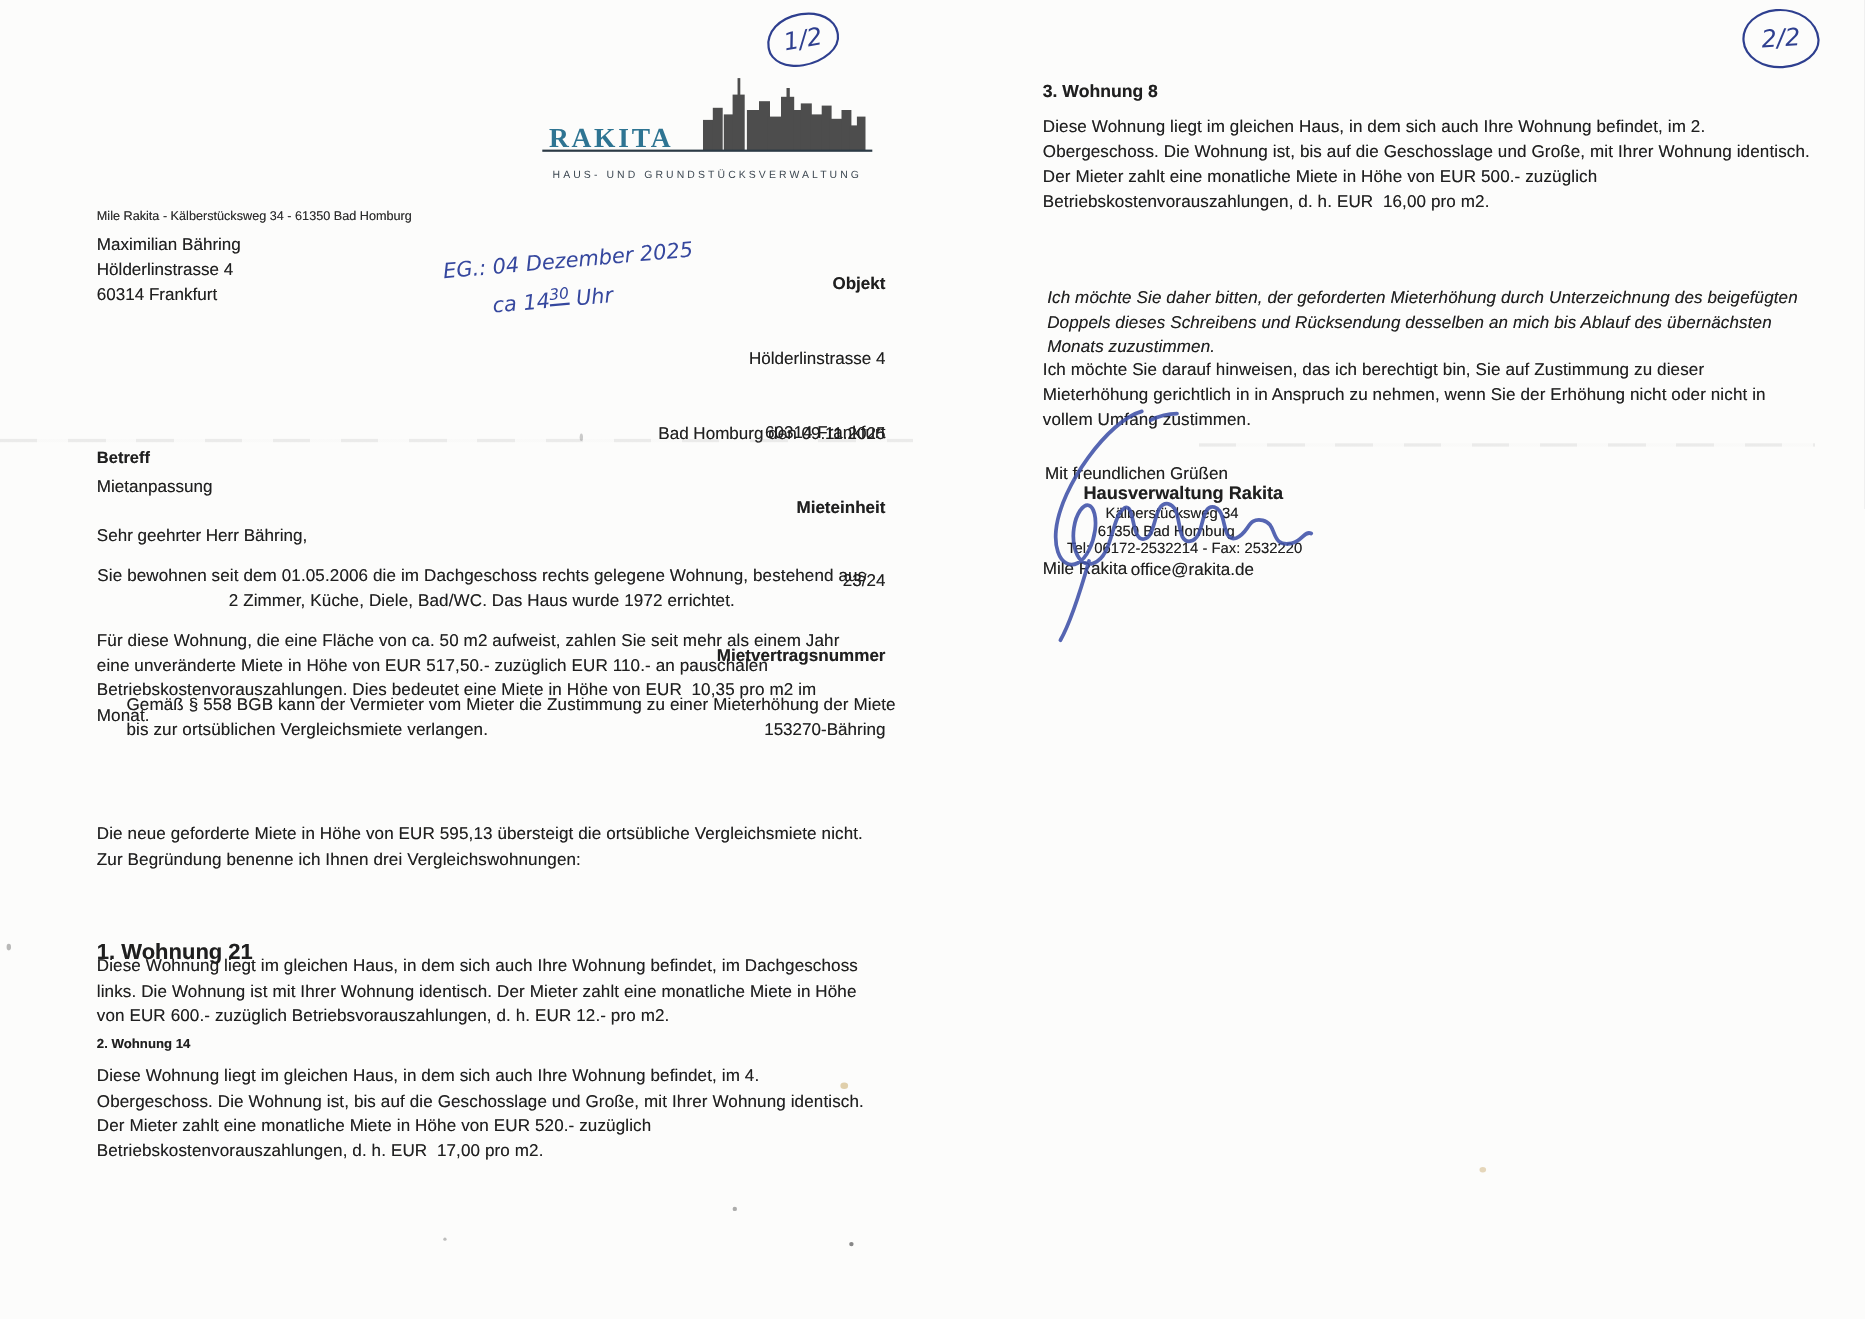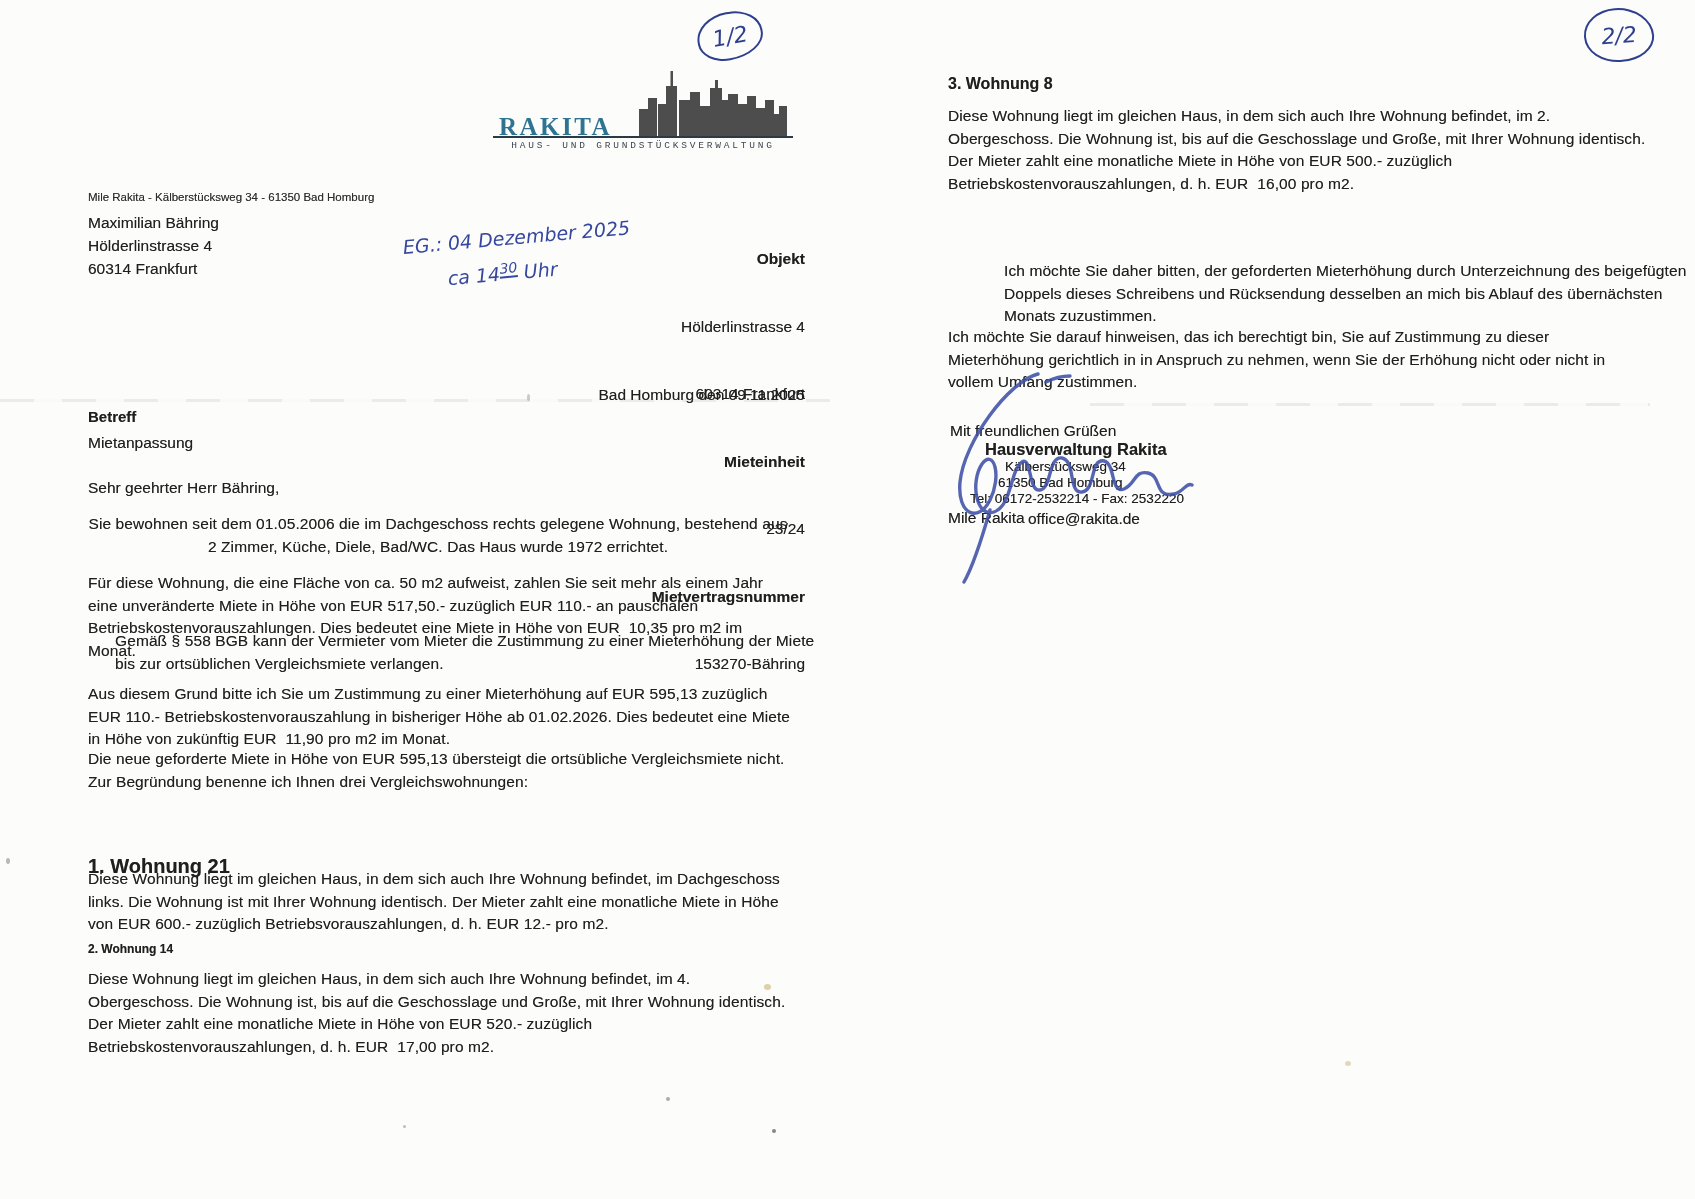--- a/index.html
+++ b/index.html
@@ -12,21 +12,21 @@
   .bold{font-weight:bold;}
   .small{font-size:11.5px;line-height:14px;color:#2d2d2d;}
   .right{text-align:right;}
   .para{letter-spacing:.1px;}
   
   .logo{position:absolute;left:493px;top:66px;width:300px;height:70px;}
   .logo .brand{position:absolute;left:6px;bottom:-3px;font-family:"Liberation Serif",serif;
     font-weight:bold;font-size:25px;line-height:1;letter-spacing:2.5px;color:#2e7492;}
   .logo .skyline{position:absolute;right:6px;bottom:-1px;}
   .logo .subtitle{position:absolute;top:70px;left:0;right:0;border-top:2.5px solid #2c3a45;
-    padding-top:2px;text-align:center;font-family:Liberation Mono, monospace;font-size:9.5px;
+    padding-top:16px;text-align:center;font-family:Liberation Sans, sans-serif;font-size:9.5px;
     letter-spacing:2.8px;color:#3d4852;white-space:nowrap;}
   
   .hand{color:#35479e;font-style:italic;font-family:"DejaVu Sans",sans-serif;}
   .note{position:absolute;left:404px;top:222px;transform:rotate(-5deg);font-size:19px;line-height:30px;}
   .note .l2{margin-left:42px;}
   .note .sup{vertical-align:7px;font-size:14px;border-bottom:2px solid currentColor;}
   .pagemark{position:absolute;border:2.5px solid #2e3f8f;display:flex;align-items:center;
     justify-content:center;font-size:22px;font-style:italic;color:#2e3f8f;
     font-family:"DejaVu Sans",sans-serif;}
   .pm1{left:697px;top:12px;width:62px;height:44px;border-radius:52% 48% 58% 46%/55% 50% 50% 45%;transform:rotate(-10deg);}
@@ -103,33 +103,32 @@
   <div class="fold" style="left:1090px;top:403px;width:560px;"></div>
 
   <div class="t bold" style="left:88px;top:406px;font-size:15px;">Betreff</div>
   <div class="t" style="left:88px;top:432px;">Mietanpassung</div>
 
   <div class="t" style="left:88px;top:477px;">Sehr geehrter Herr Bähring,</div>
 
   <div class="t para" style="left:88px;top:513px;width:700px;text-align:center;">Sie bewohnen seit dem 01.05.2006 die im Dachgeschoss rechts gelegene Wohnung, bestehend aus 2 Zimmer, Küche, Diele, Bad/WC. Das Haus wurde 1972 errichtet.</div>
   <div class="t para" style="left:88px;top:572px;width:700px;">Für diese Wohnung, die eine Fläche von ca. 50 m2 aufweist, zahlen Sie seit mehr als einem Jahr eine unveränderte Miete in Höhe von EUR 517,50.- zuzüglich EUR 110.- an pauschalen Betriebskostenvorauszahlungen. Dies bedeutet eine Miete in Höhe von EUR  10,35 pro m2 im Monat.</div>
   <div class="t para" style="left:88px;top:630px;width:705px;margin-left:27px;">Gemäß § 558 BGB kann der Vermieter vom Mieter die Zustimmung zu einer Mieterhöhung der Miete bis zur ortsüblichen Vergleichsmiete verlangen.</div>
-  <div class="t para" style="left:88px;top:683px;width:705px;">Aus diesem Grund bitte ich Sie um Zustimmung zu einer Mieterhöhung auf EUR 595,13 zuzüglich EUR 110.- Betriebskostenvorauszahlung in bisheriger Höhe ab 01.02.2026. Dies bedeutet eine Miete in Höhe von zukünftig EUR  11,90 pro m2 im Monat.</div>
   <div class="t para" style="left:88px;top:748px;width:705px;">Die neue geforderte Miete in Höhe von EUR 595,13 übersteigt die ortsübliche Vergleichsmiete nicht. Zur Begründung benenne ich Ihnen drei Vergleichswohnungen:</div>
 
   <div class="t bold" style="left:88px;top:855px;font-size:20px;">1. Wohnung 21</div>
   <div class="t para" style="left:88px;top:868px;width:705px;">Diese Wohnung liegt im gleichen Haus, in dem sich auch Ihre Wohnung befindet, im Dachgeschoss links. Die Wohnung ist mit Ihrer Wohnung identisch. Der Mieter zahlt eine monatliche Miete in Höhe von EUR 600.- zuzüglich Betriebsvorauszahlungen, d. h. EUR 12.- pro m2.</div>
 
   <div class="t bold" style="left:88px;top:938px;font-size:12px;">2. Wohnung 14</div>
   <div class="t para" style="left:88px;top:968px;width:710px;">Diese Wohnung liegt im gleichen Haus, in dem sich auch Ihre Wohnung befindet, im 4. Obergeschoss. Die Wohnung ist, bis auf die Geschosslage und Große, mit Ihrer Wohnung identisch. Der Mieter zahlt eine monatliche Miete in Höhe von EUR 520.- zuzüglich Betriebskostenvorauszahlungen, d. h. EUR  17,00 pro m2.</div>
 
   <div class="t bold" style="left:948px;top:73px;font-size:16px;">3. Wohnung 8</div>
   <div class="t para" style="left:948px;top:105px;width:700px;">Diese Wohnung liegt im gleichen Haus, in dem sich auch Ihre Wohnung befindet, im 2. Obergeschoss. Die Wohnung ist, bis auf die Geschosslage und Große, mit Ihrer Wohnung identisch. Der Mieter zahlt eine monatliche Miete in Höhe von EUR 500.- zuzüglich Betriebskostenvorauszahlungen, d. h. EUR  16,00 pro m2.</div>
 
-  <div class="t para" style="left:1004px;top:260px;width:690px;">Ich möchte Sie daher bitten, der geforderten Mieterhöhung durch Unterzeichnung des beigefügten Doppels dieses Schreibens und Rücksendung desselben an mich bis Ablauf des übernächsten Monats zuzustimmen.</div>
+  <div class="t para" style="left:952px;top:260px;width:690px;font-style:italic;">Ich möchte Sie daher bitten, der geforderten Mieterhöhung durch Unterzeichnung des beigefügten Doppels dieses Schreibens und Rücksendung desselben an mich bis Ablauf des übernächsten Monats zuzustimmen.</div>
   <div class="t para" style="left:948px;top:326px;width:690px;">Ich möchte Sie darauf hinweisen, das ich berechtigt bin, Sie auf Zustimmung zu dieser Mieterhöhung gerichtlich in in Anspruch zu nehmen, wenn Sie der Erhöhung nicht oder nicht in vollem Umfang zustimmen.</div>
 
   <div class="t" style="left:950px;top:420px;">Mit freundlichen Grüßen</div>
   <div class="t bold" style="left:985px;top:440px;font-size:16.5px;line-height:18px;">Hausverwaltung Rakita</div>
   <div class="t" style="left:1005px;top:459px;font-size:13.5px;line-height:15px;">Kälberstücksweg 34</div>
   <div class="t" style="left:998px;top:475px;font-size:13.5px;line-height:15px;">61350 Bad Homburg</div>
   <div class="t" style="left:970px;top:491px;font-size:13.5px;line-height:15px;">Tel: 06172-2532214 - Fax: 2532220</div>
   <div class="t" style="left:948px;top:507px;">Mile Rakita</div>
   <div class="t" style="left:1028px;top:508px;">office@rakita.de</div>
 

